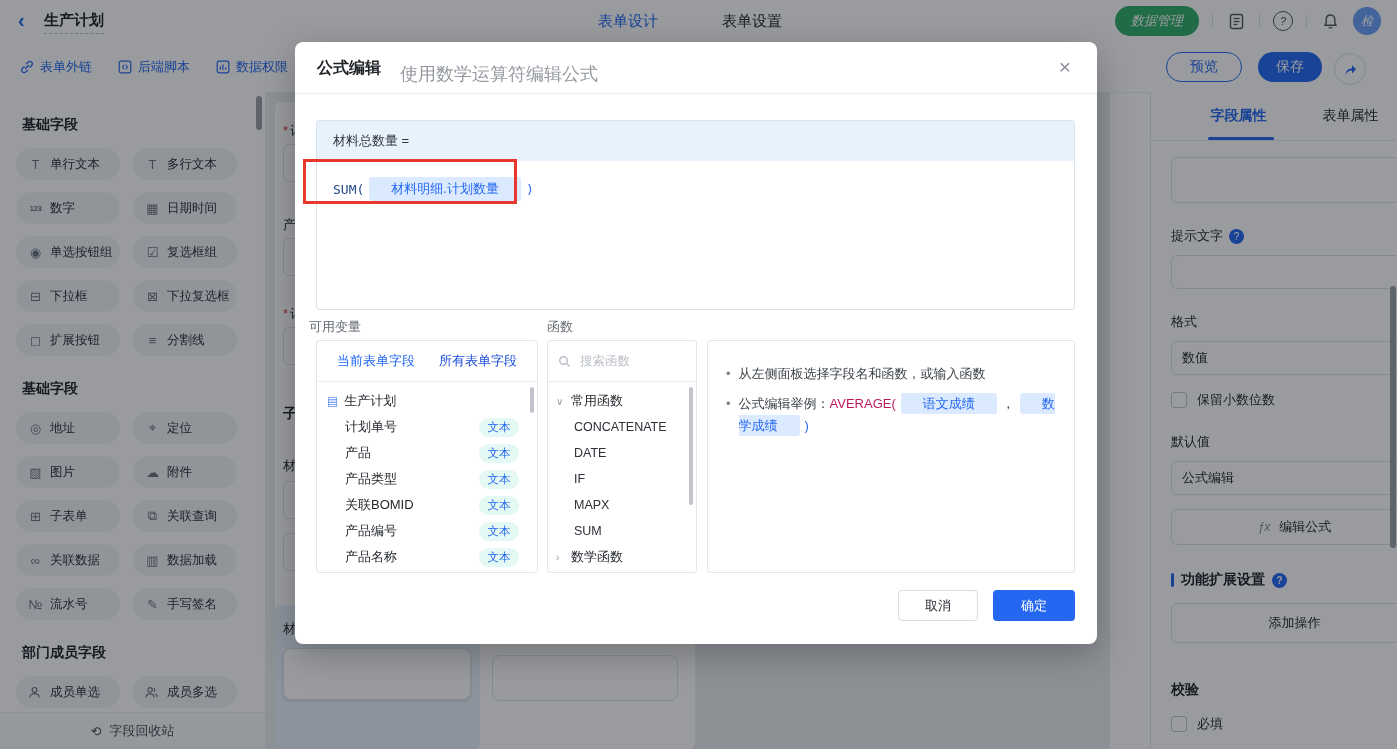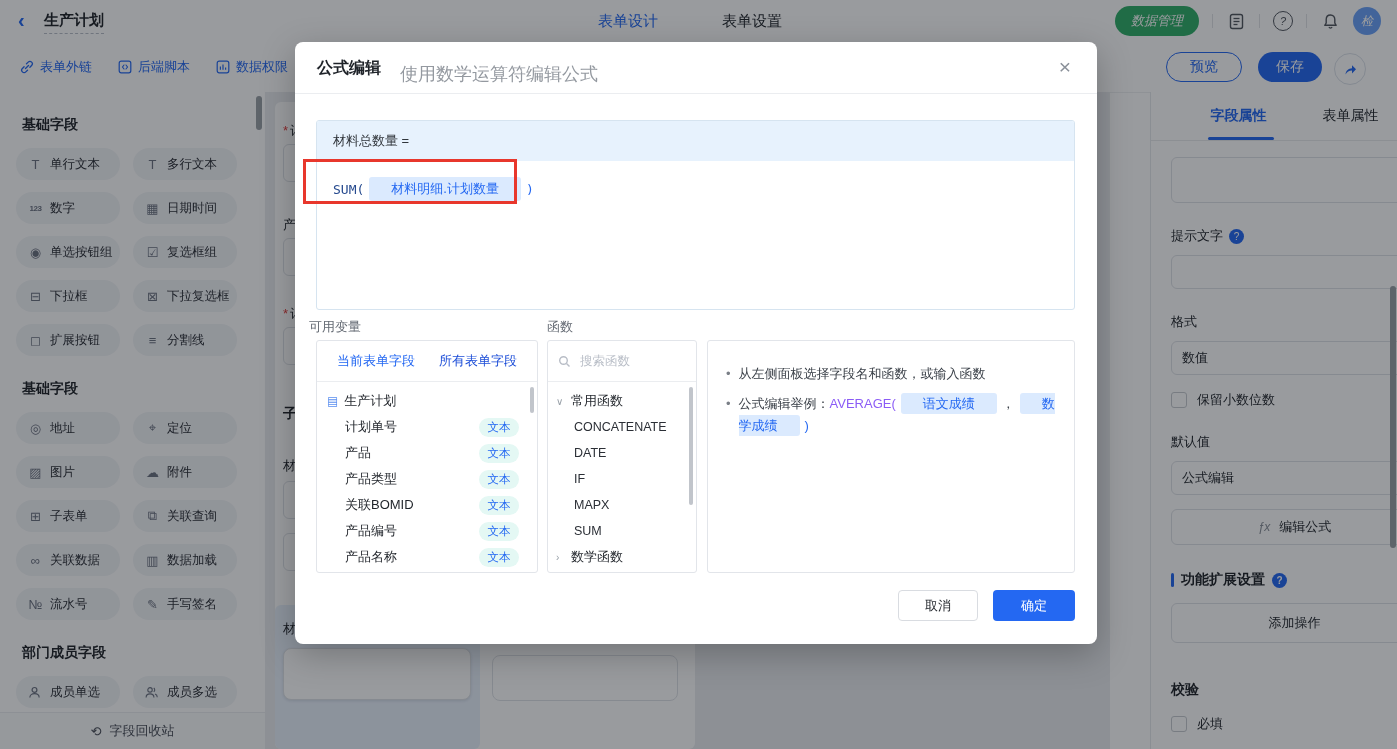--- a/index.html
+++ b/index.html
@@ -87,21 +87,21 @@
   .fsearch{border:none;outline:none;font:inherit;font-size:12.5px;width:96px;color:#1f2329;}
   .fsearch::placeholder{color:#b9bec7;}
   .frow{height:26px;display:flex;align-items:center;font-size:13px;cursor:pointer;}
   .fgroup{padding-left:8px;gap:5px;}
   .fitem{padding-left:26px;font-size:12.5px;color:#2b2f36;}
   .chev2{color:#98a0a8;font-size:10px;width:10px;}
   .vthumb{position:absolute;right:3px;width:4px;border-radius:2px;background:#c1c5cb;}
   .hintp{position:absolute;left:412px;top:298px;width:368px;height:233px;border:1px solid #e2e5ea;border-radius:3px;box-sizing:border-box;padding:14px 14px;font-size:13px;color:#3b4149;}
   .hintrow{display:flex;align-items:flex-start;margin-top:8px;line-height:22px;}
   .dot{color:#7a7f87;margin:0 8px 0 4px;}
-  .avgfn{color:#8b5cf6;margin-top:37px;}
+  .avgfn{color:#be185d;margin-top:37px;}
   .m-cancel{position:absolute;left:603px;top:548px;width:80px;height:31px;border:1px solid #d9dce1;border-radius:4px;background:#fff;font-size:13px;display:flex;align-items:center;justify-content:center;cursor:pointer;box-sizing:border-box;}
   .m-ok{position:absolute;left:698px;top:548px;width:82px;height:31px;background:#2468f2;color:#fff;border-radius:4px;font-size:13px;display:flex;align-items:center;justify-content:center;cursor:pointer;}
   .annot{position:absolute;left:303px;top:159px;width:214px;height:45px;border:3px solid #e8372c;z-index:60;box-sizing:border-box;}
   svg{display:block;}
 </style>
 </head>
 <body>
 
 <div id="app">
 

